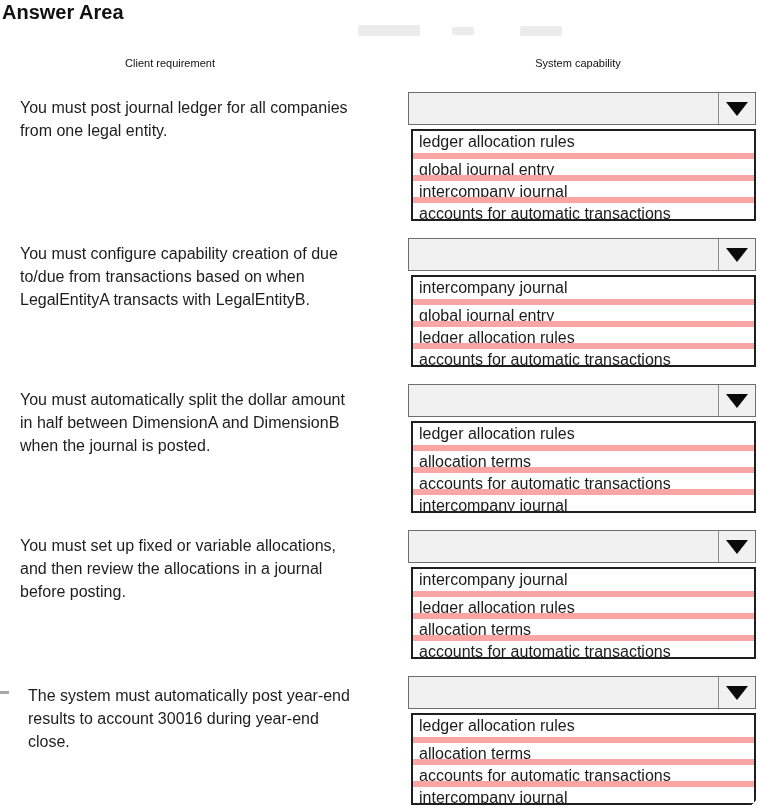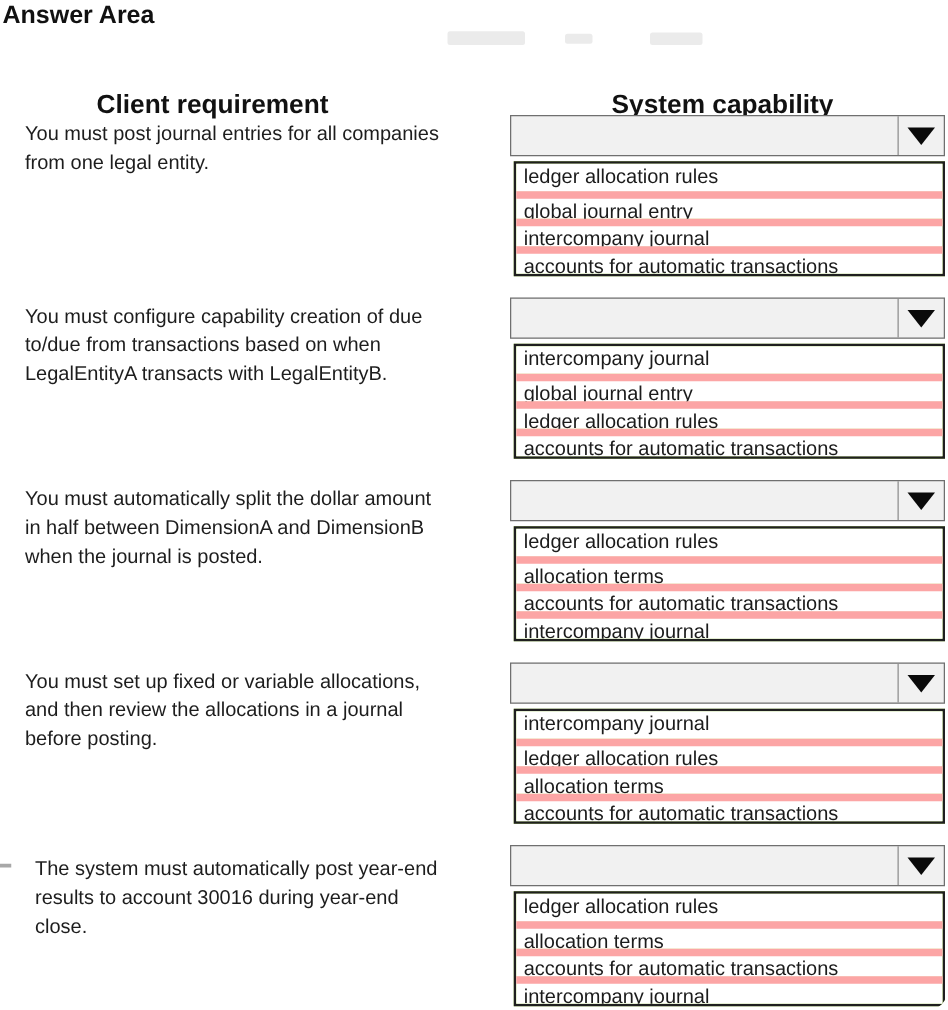--- a/index.html
+++ b/index.html
@@ -19,23 +19,23 @@
     position: absolute;
     left: 2px; top: 1px;
     font-size: 20px;
     font-weight: bold;
     color: #111;
     letter-spacing: 0px;
   }
 
   .col-header {
     position: absolute;
-    top: 72px;
-    font-size: 21px;
-    font-weight: bold;
+    top: 57px;
+    font-size: 11px;
+    font-weight: normal;
     text-align: center;
     color: #111;
   }
   .col-header.left  { left: 20px;  width: 300px; }
   .col-header.right { left: 408px; width: 340px; text-align: center; }
 
   .group { position: absolute; left: 0; width: 758px; }
   .g0 { top: 92px; }
   .g1 { top: 238px; }
   .g2 { top: 384px; }
@@ -83,21 +83,21 @@
     width: 0; height: 0;
     border-left: 11px solid transparent;
     border-right: 11px solid transparent;
     border-top: 14px solid #0a0a0a;
   }
 
   .dd-list {
     position: absolute;
     left: 3px; top: 37px;
     width: 345px;
-    background: #bef264;
+    background: #ec4899;
     border: 2px solid #1f1f1f;
   }
   .dd-option {
     height: 22px;
     line-height: 21px;
     font-size: 16px;
     padding-left: 6px;
     white-space: nowrap;
     overflow: hidden;
     color: #1b1b1b;
@@ -131,21 +131,21 @@
 
   <div class="smudge a"></div>
   <div class="smudge b"></div>
   <div class="smudge c"></div>
   <div class="stray-dash"></div>
 
   <div class="col-header left">Client requirement</div>
   <div class="col-header right">System capability</div>
 
   <div class="group g0">
-    <div class="req-text">You must post journal entries for all companies
+    <div class="req-text">You must post journal ledger for all companies
 from one legal entity.</div>
     <div class="dropdown">
       <div class="dd-collapsed">
         <span class="dd-value"></span>
         <span class="dd-arrow-cell">
           <span class="tri-down"></span>
         </span>
       </div>
       <div class="dd-list">
         <div class="dd-option">ledger allocation rules</div>

